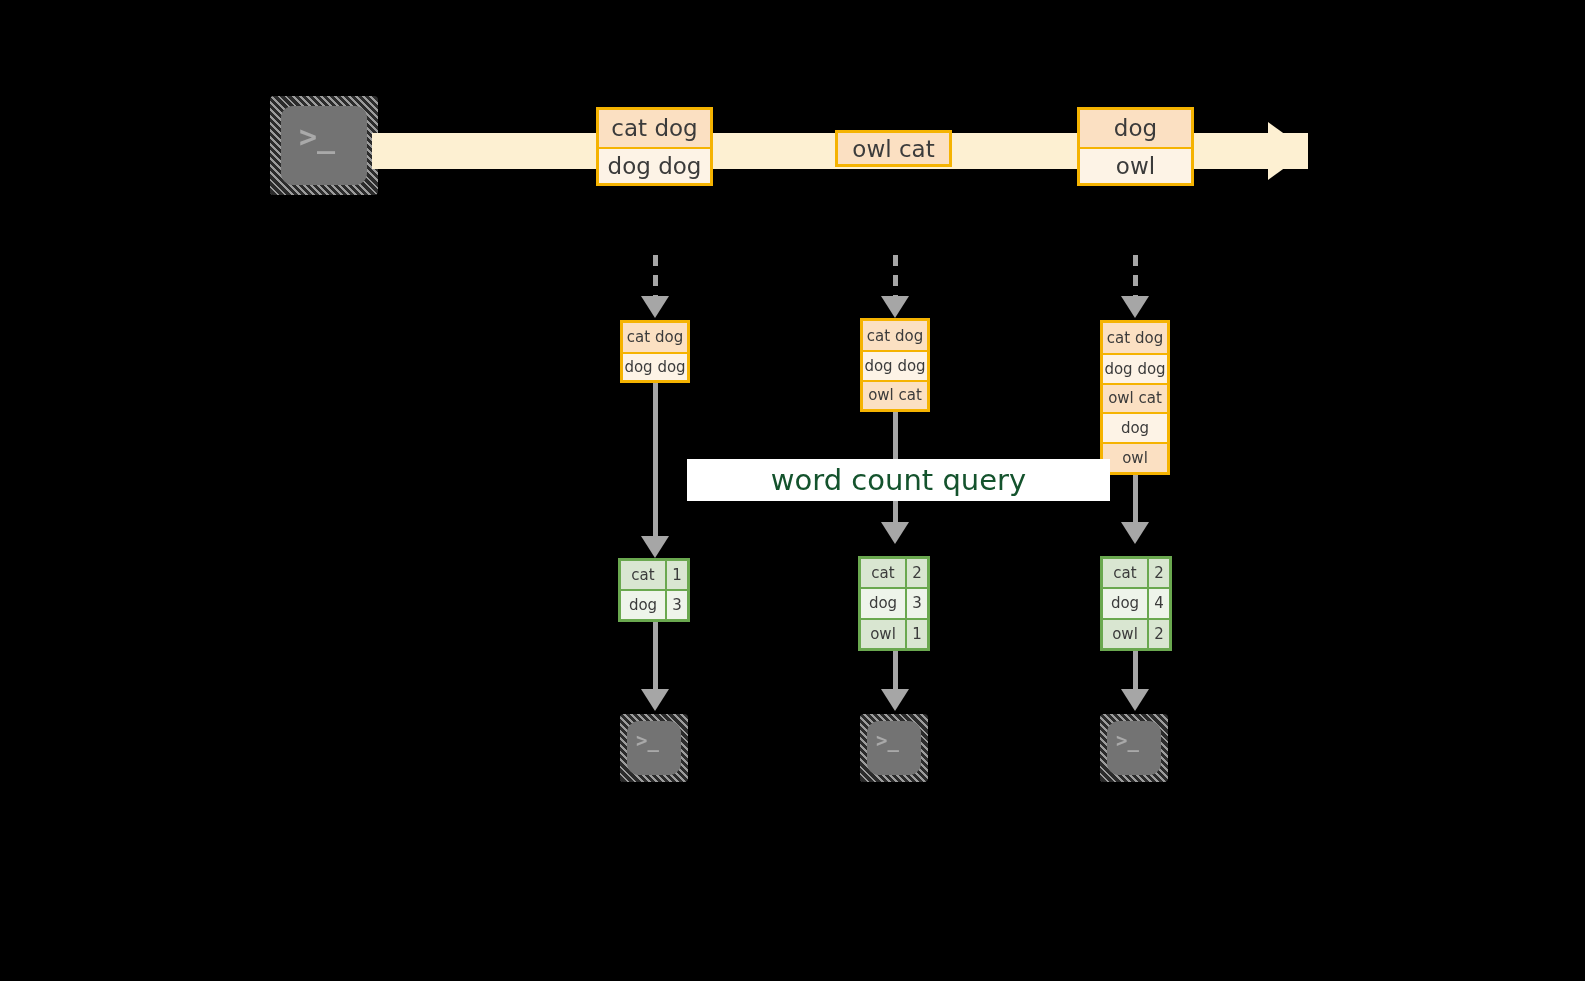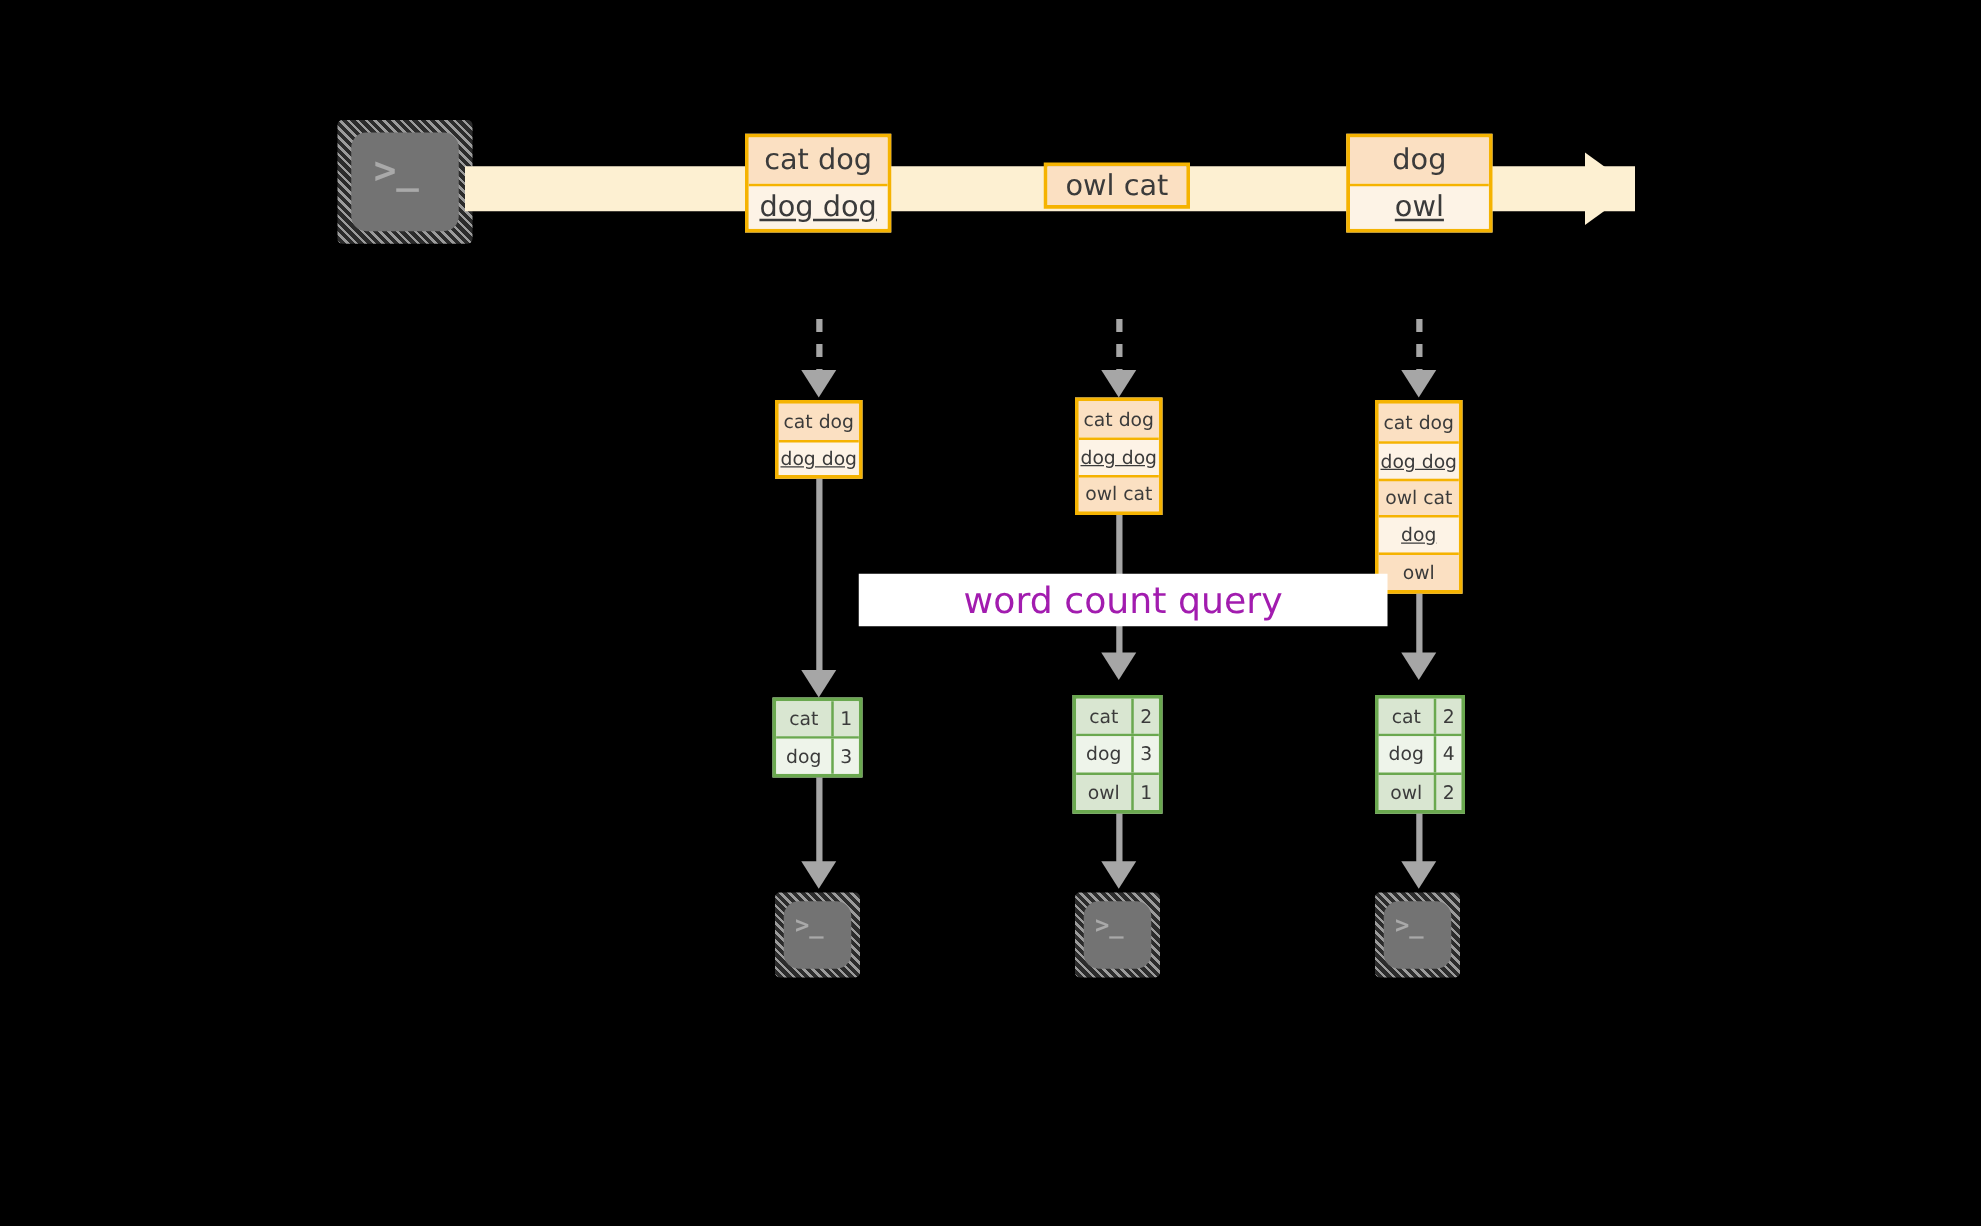--- a/index.html
+++ b/index.html
@@ -28,21 +28,21 @@
   .bandhead{position:absolute;width:0;height:0;
     border-top:29px solid transparent;border-bottom:29px solid transparent;
     border-left:40px solid #fdf0d2;}
 
   
   .obox{position:absolute;box-sizing:border-box;border:3px solid #f5b301;
         background:#fdf3e6;}
   .obox .row{box-sizing:border-box;display:flex;align-items:center;
         justify-content:center;color:#3b3b3b;white-space:nowrap;}
   .obox .row.dark{background:#fbe0c2;}
-  .obox .row.light{background:#fdf3e6;text-decoration:underline;}
+  .obox .row.light{background:#fdf3e6;}
   .obox .row + .row{border-top:2px solid #f5b301;}
 
   
   .gbox{position:absolute;box-sizing:border-box;border:3px solid #6aa84f;
         background:#eef4ea;display:flex;flex-direction:column;}
   .gbox .grow{display:flex;flex:1 1 0;}
   .gbox .grow + .grow{border-top:2px solid #6aa84f;}
   .gbox .gcell{box-sizing:border-box;display:flex;align-items:center;
         justify-content:center;color:#3b3b3b;white-space:nowrap;}
   .gbox .gcell.k{flex:0 0 44px;}
@@ -54,21 +54,21 @@
   .vline{position:absolute;background:#a6a6a6;width:5px;}
   .vline.dash{background:repeating-linear-gradient(to bottom,
       #a6a6a6 0px,#a6a6a6 11px,transparent 11px,transparent 20px);}
   .vhead{position:absolute;width:0;height:0;
     border-left:14px solid transparent;border-right:14px solid transparent;
     border-top:22px solid #a6a6a6;}
 
   
   .labelband{position:absolute;background:#ffffff;display:flex;
       align-items:center;justify-content:center;}
-  .labelband span{color:#a21caf;white-space:nowrap;}
+  .labelband span{color:#14532d;white-space:nowrap;}
 </style>
 </head>
 <body>
 
 <div id="stage">
 
   <div class="terminal" style="left:270px;top:96px;width:108px;height:99px;">
     <div class="hatch"></div>
     <div class="face" style="left:11px;top:10px;width:86px;height:79px;"></div>
     <div class="glyph" style="left:29px;top:26px;font-size:30px;">&gt;_</div>

